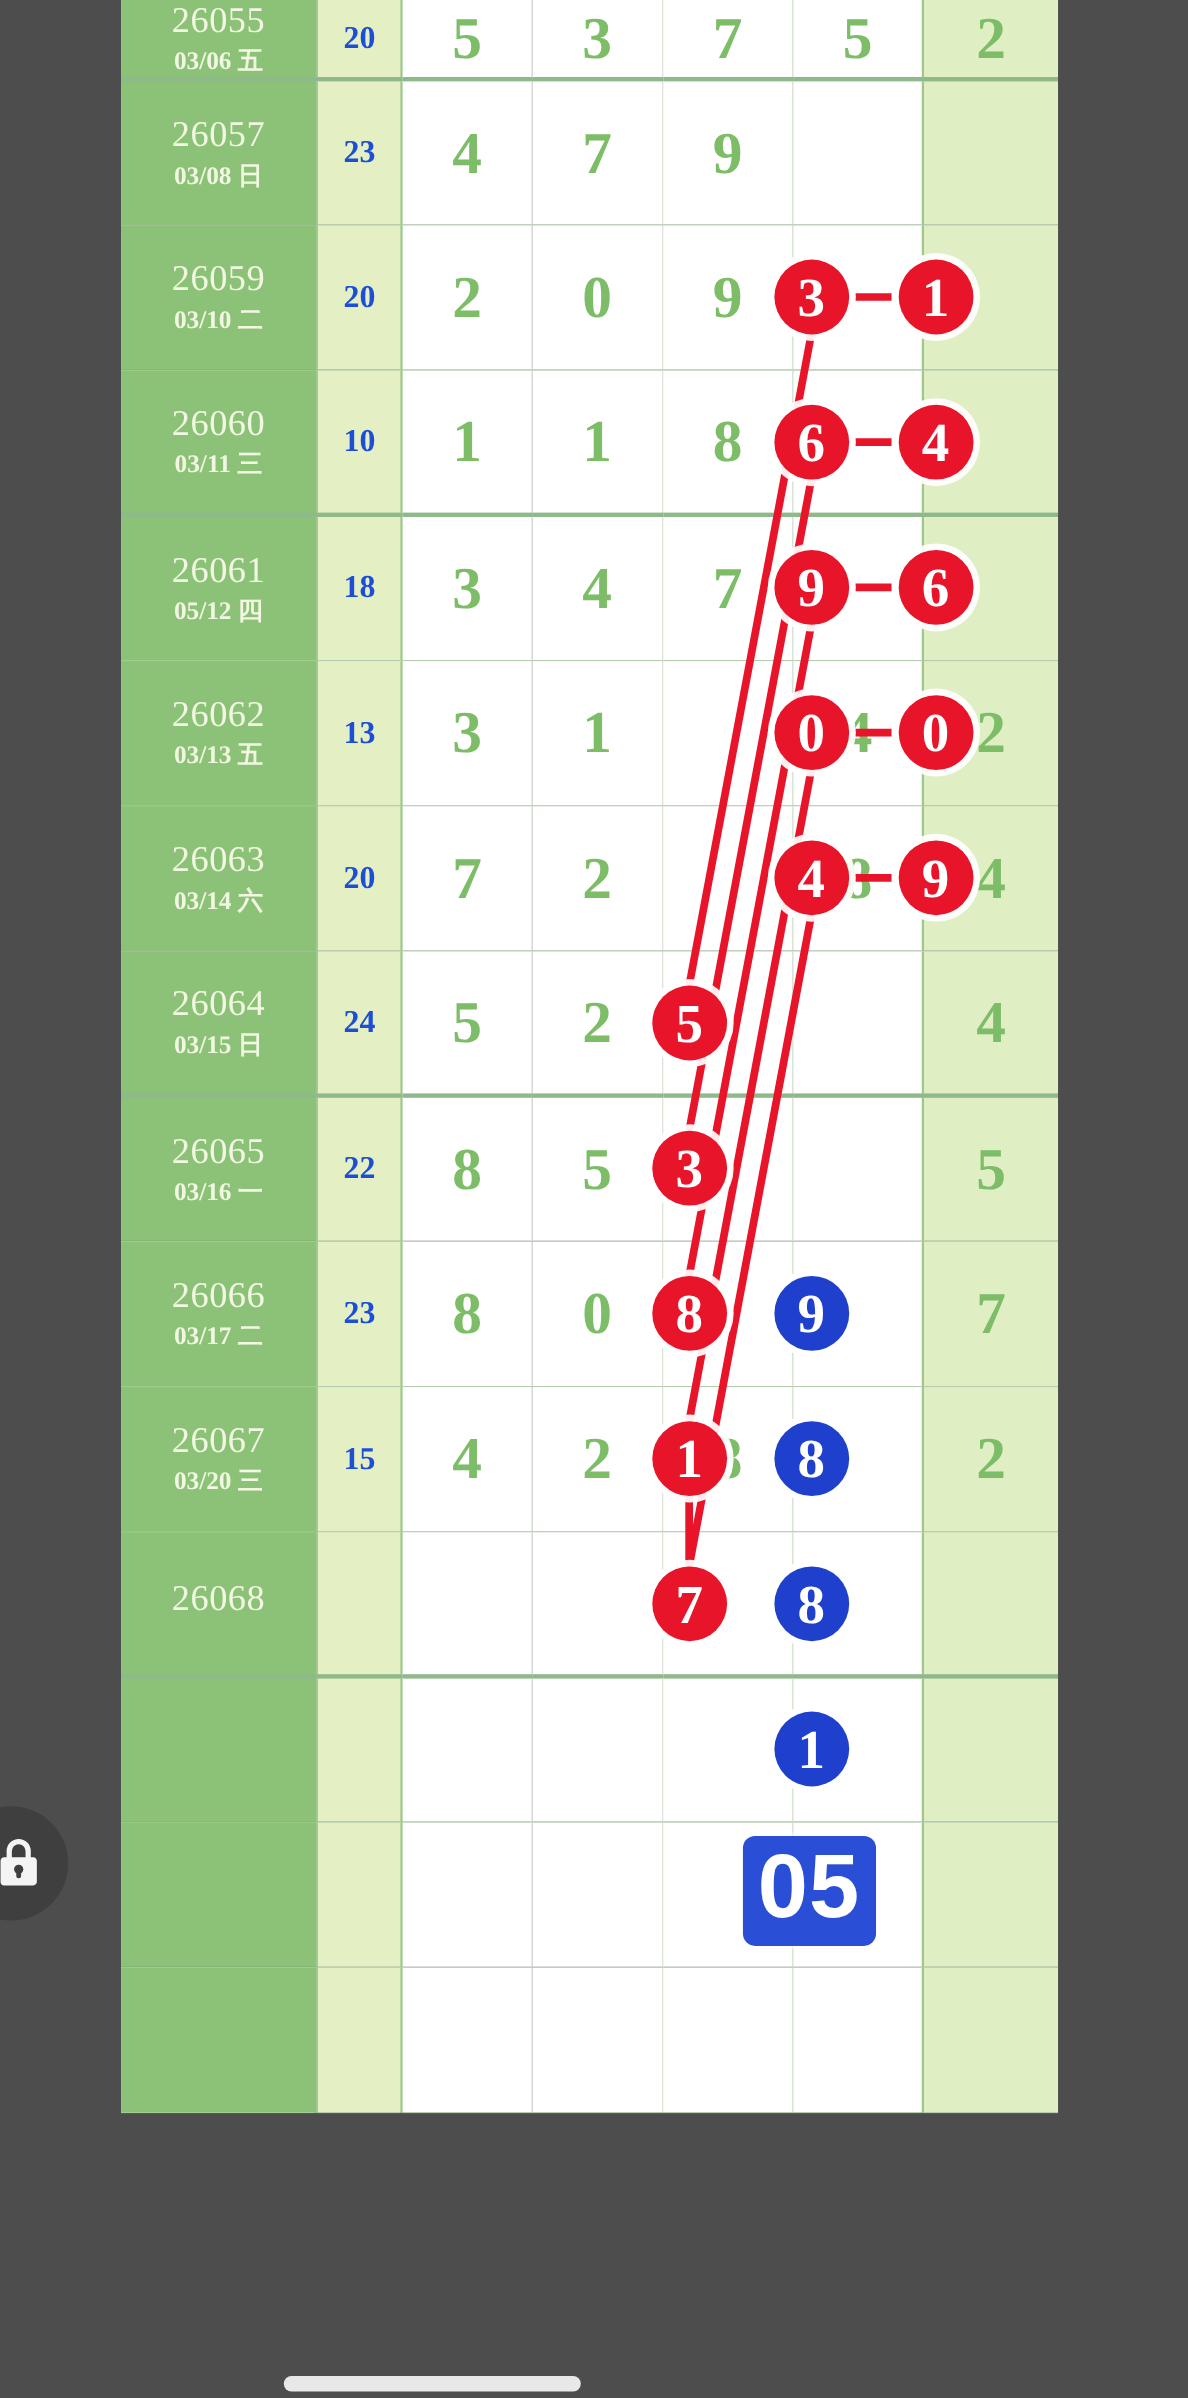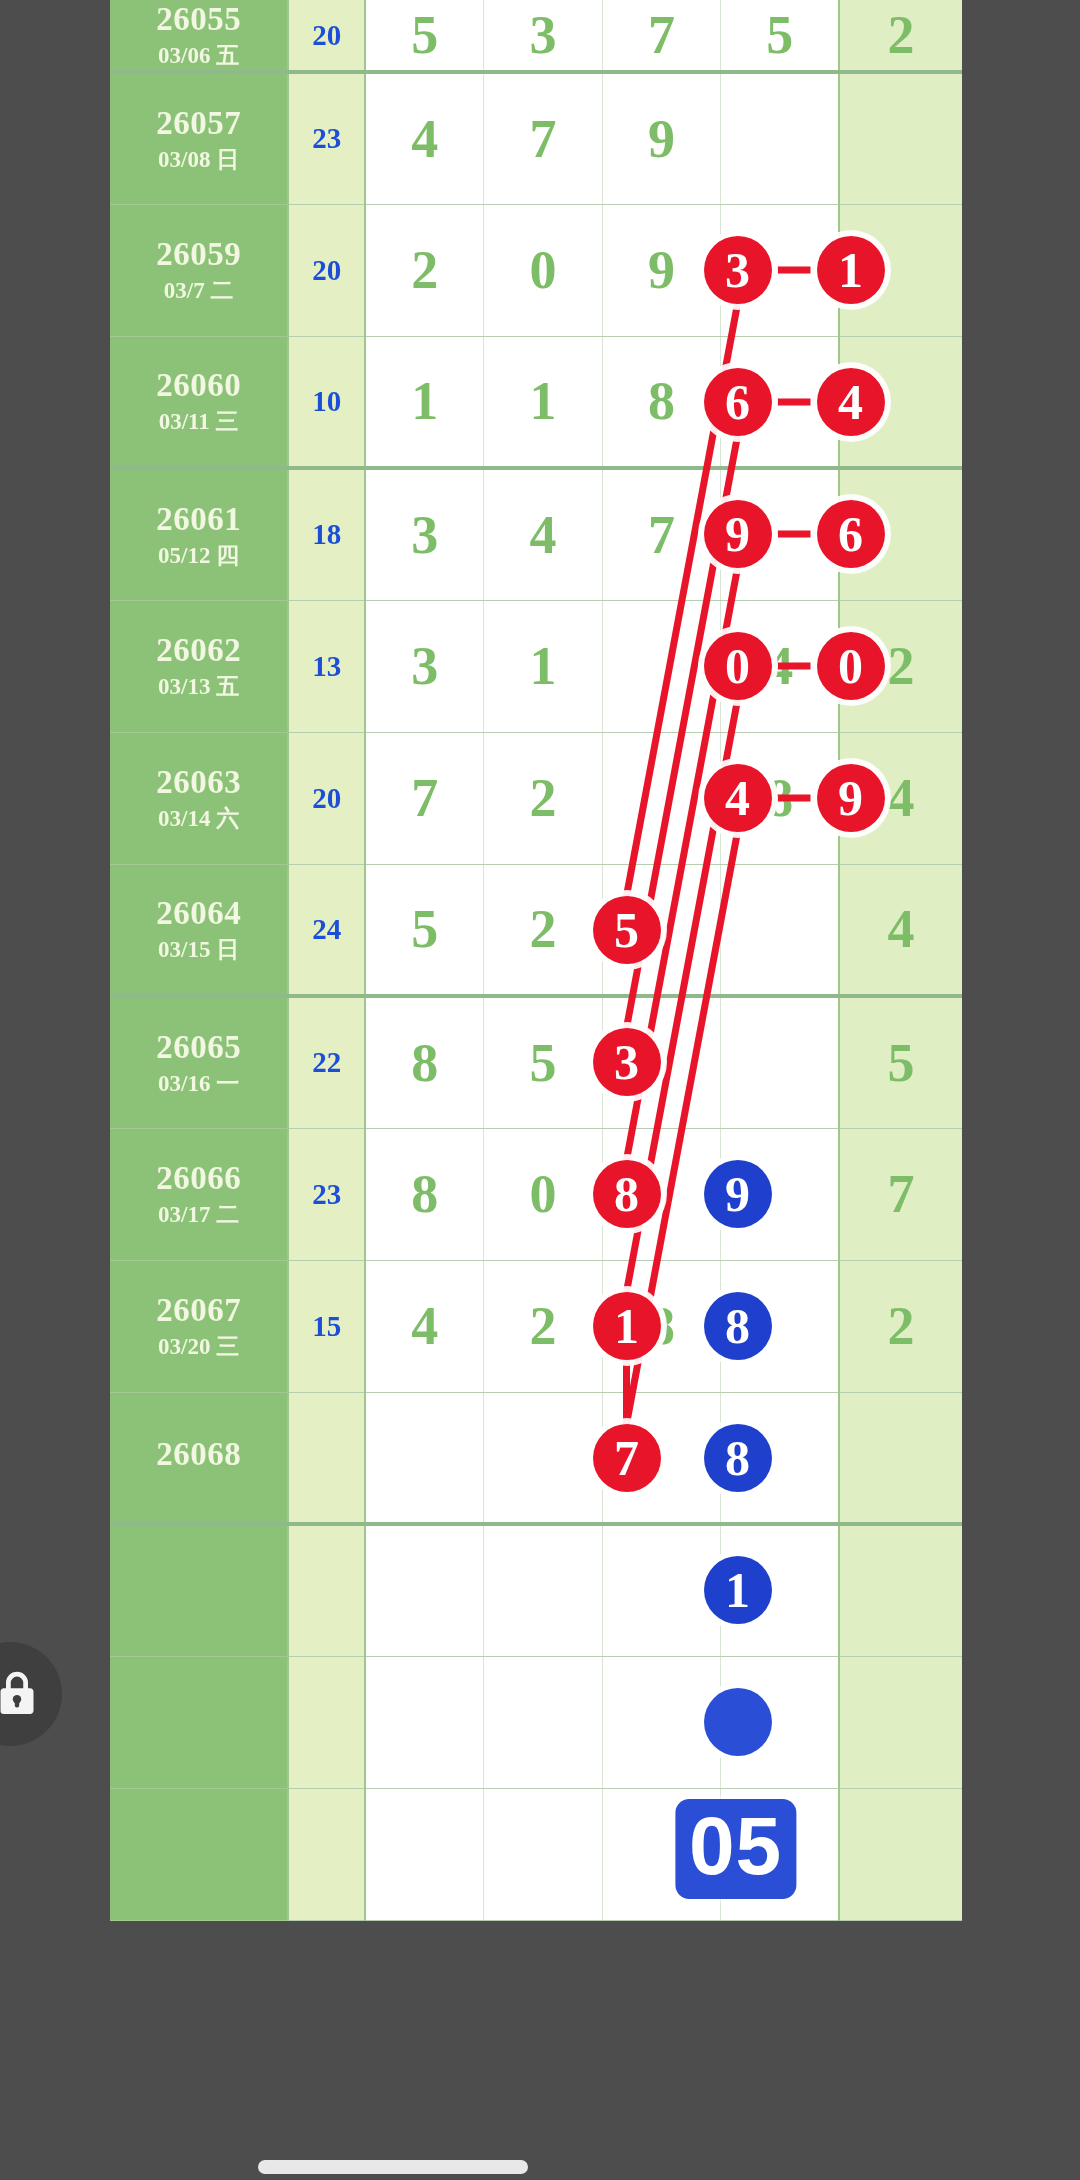--- a/index.html
+++ b/index.html
@@ -29,21 +29,21 @@
 
   tr.row { height:132px; }
   tr.row td { border-bottom:1px solid #b6cdb0; border-right:1px solid #d8e4d4; }
   tr.row td.c-issue { border-bottom:1px solid #a2cc8f; border-right:2px solid #9ec78b; }
   tr.row td.c-sum   { border-right:2px solid #9ec78b; }
   tr.row td.c-spec  { border-left:2px solid #9ec78b; border-right:none; }
   tr.sep-top td { border-top:4px solid #8fb98a; }
 
   .issue-box { display:flex; flex-direction:column; align-items:center; justify-content:center;
                height:100%; color:#f2f7e2; line-height:1.12; }
-  .issue-no  { font-size:33px; font-weight:bold; letter-spacing:.5px; }
+  .issue-no  { font-size:33px; font-weight:normal; letter-spacing:.5px; }
   .issue-dt  { font-size:23px; font-weight:bold; margin-top:5px;
                font-family:"Liberation Serif","DejaVu Sans",serif; }
 
   .sum-box   { display:flex; align-items:center; justify-content:center; height:100%;
                color:#1d4ed8; font-size:29px; font-weight:bold; }
 
   .dig-box   { display:flex; align-items:center; justify-content:center; height:100%;
                color:#7ebd68; font-size:54px; font-weight:bold; }
   .spec-box  { display:flex; align-items:center; justify-content:center; height:100%;
                color:#7ebd68; font-size:54px; font-weight:bold; }
@@ -149,21 +149,21 @@
             <div class="dig-box" style="visibility:hidden">3</div>
           </td>
           <td class="c-spec">
             <div class="spec-box" style="visibility:hidden">1</div>
           </td>
         </tr>
         <tr class="row">
           <td class="c-issue">
             <div class="issue-box">
               <span class="issue-no">26059</span>
-              <span class="issue-dt">03/7 二</span>
+              <span class="issue-dt">03/10 二</span>
             </div>
           </td>
           <td class="c-sum">
             <div class="sum-box">20</div>
           </td>
           <td class="c-d">
             <div class="dig-box">2</div>
           </td>
           <td class="c-d">
             <div class="dig-box">0</div>
@@ -521,21 +521,21 @@
       <div class="mk red" style="left: 626.5px; top: 930px;">5</div>
       <div class="mk red" style="left: 626.5px; top: 1062px;">3</div>
       <div class="mk red" style="left: 626.5px; top: 1194px;">8</div>
       <div class="mk blue" style="left: 737.5px; top: 1194px;">9</div>
       <div class="mk red" style="left: 626.5px; top: 1326px;">1</div>
       <div class="mk blue" style="left: 737.5px; top: 1326px;">8</div>
       <div class="mk red" style="left: 626.5px; top: 1458px;">7</div>
       <div class="mk blue" style="left: 737.5px; top: 1458px;">8</div>
       <div class="mk blue" style="left: 737.5px; top: 1590px;">1</div>
       <div class="dot-plain" style="left: 737.5px; top: 1722px;"></div>
-      <div class="badge05" style="left: 735.5px; top: 1849px;">05</div>
+      <div class="badge05" style="left: 735.5px; top: 1719px; border-radius: 11px;">05</div>
     </div>
 
   <div class="gutter-l"></div>
   <div class="gutter-r"></div>
 
   <div class="lockbtn">
     <span>
       <svg width="44" height="50" viewBox="0 0 24 26" fill="#f4f4f4">
         <path d="M6 11V8a6 6 0 0 1 12 0v3h1.2c.99 0 1.8.81 1.8 1.8v10.4c0
                  .99-.81 1.8-1.8 1.8H4.8A1.8 1.8 0 0 1 3 23.2V12.8c0-.99.81-1.8

